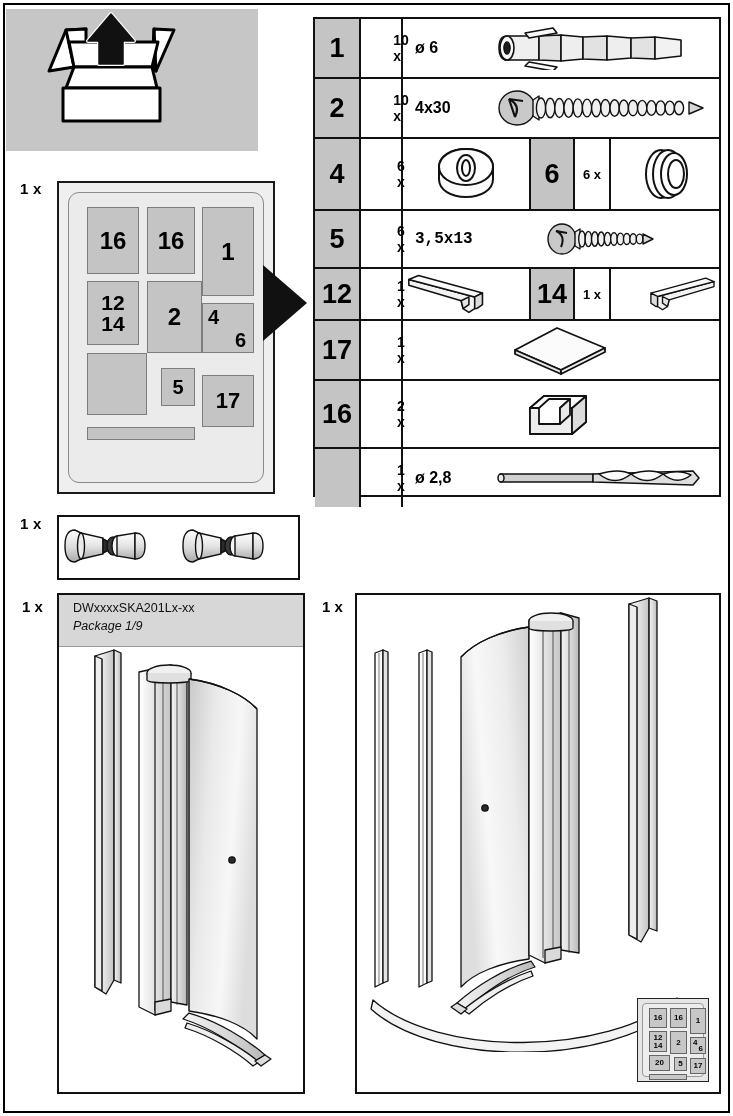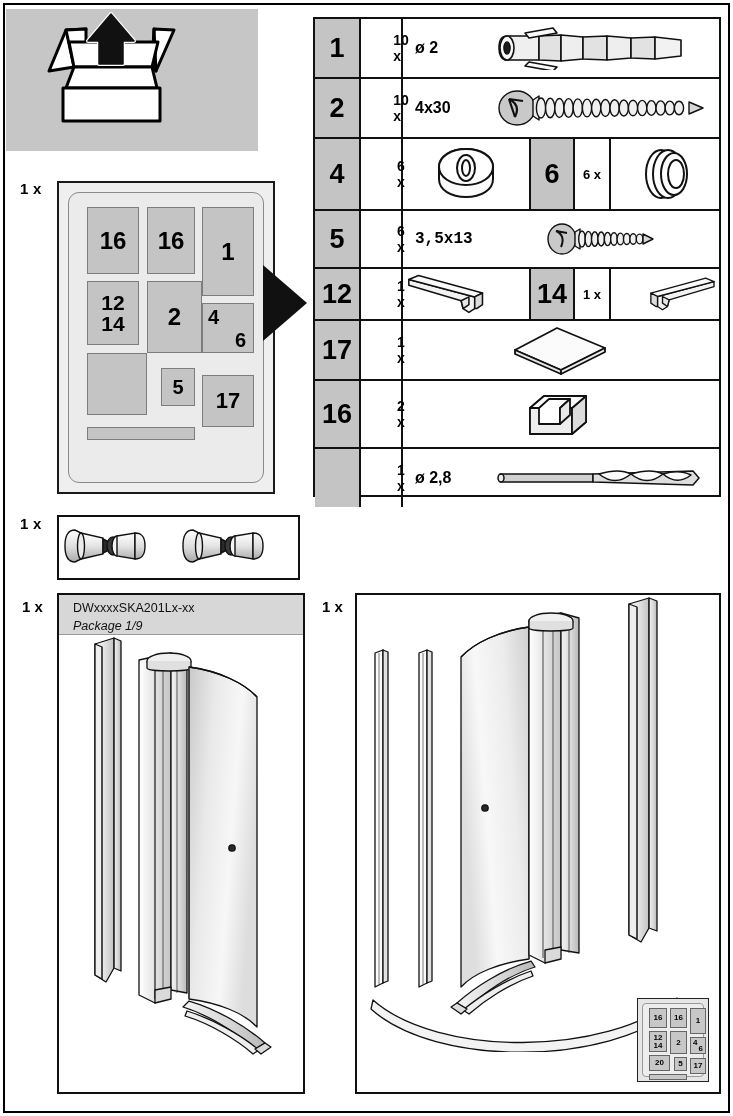--- a/index.html
+++ b/index.html
@@ -188,21 +188,21 @@
 
   
   .pkg-qty { font-weight: bold; font-size: 15px; }
   .pkg-panel {
     position: absolute;
     border: 2px solid #111;
     background: #ffffff;
     box-sizing: border-box;
   }
   .pkg-header {
-    height: 40px;
+    height: 52px;
     background: #d7d7d7;
     border-bottom: 1.5px solid #9a9a9a;
     padding: 4px 0 0 14px;
     box-sizing: border-box;
     font-size: 12.5px;
     line-height: 1.45;
     color: #111;
     font-style: italic;
   }
   .pkg-header .line1 { font-style: normal; }
@@ -341,21 +341,21 @@
         </g>
       </g>
     </svg>
   </div>
 
   <div id="parts-table">
 
   <div class="trow" style="height: 60px;">
         <div class="c-num">1</div>
         <div class="c-qty">10 x</div>
-        <div class="c-spec" style="width: 78px;">ø 2</div>
+        <div class="c-spec" style="width: 78px;">ø 6</div>
         <div class="c-art">
           <svg width="210" height="44" viewBox="0 0 210 44">
       <g stroke="#111" stroke-width="1.6" fill="#efefef" stroke-linejoin="round">
         <path d="M12,10 L44,10 L44,34 L12,34 C6,34 4,28 4,22 C4,16 6,10 12,10 Z"></path>
         <ellipse cx="12" cy="22" rx="7" ry="12" fill="#f7f7f7"></ellipse>
         <ellipse cx="12" cy="22" rx="3" ry="6" fill="#1c1c1c"></ellipse>
         <path d="M44,10 L66,9 L66,35 L44,34 Z" fill="#e2e2e2"></path>
         <path d="M66,9 L88,11 L88,33 L66,35 Z" fill="#eeeeee"></path>
         <path d="M88,11 L112,10 L112,34 L88,33 Z" fill="#e2e2e2"></path>
         <path d="M112,10 L136,12 L136,32 L112,34 Z" fill="#eeeeee"></path>

